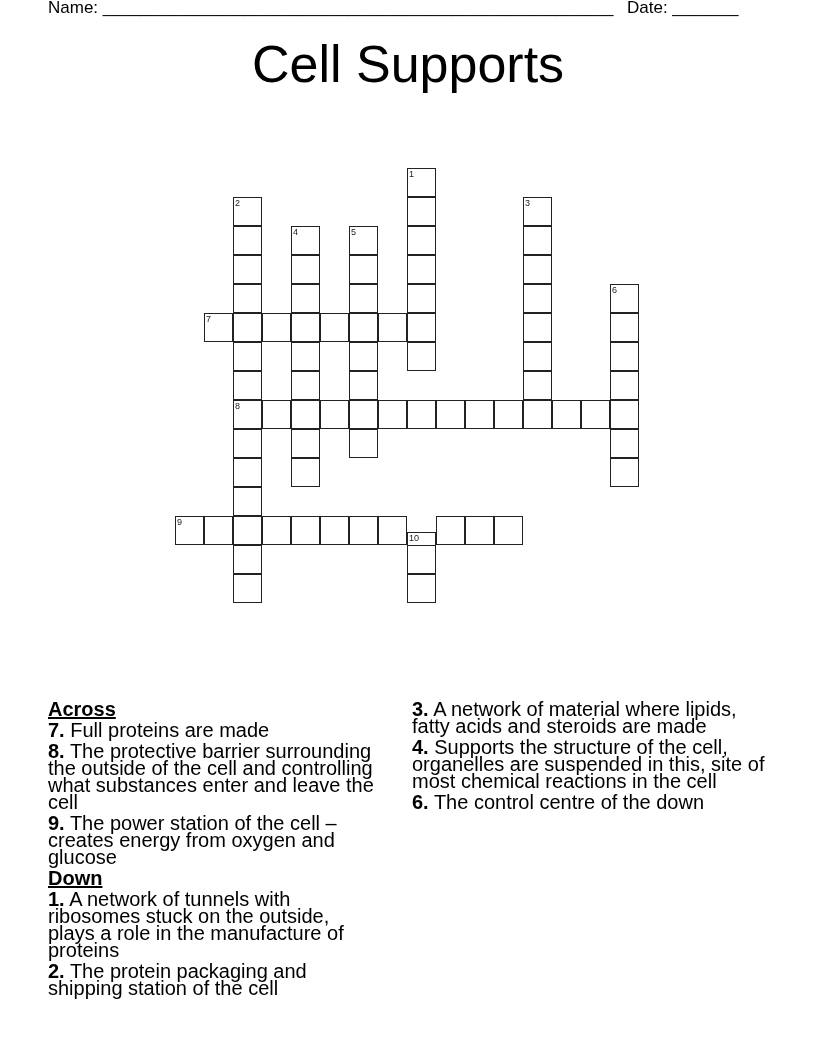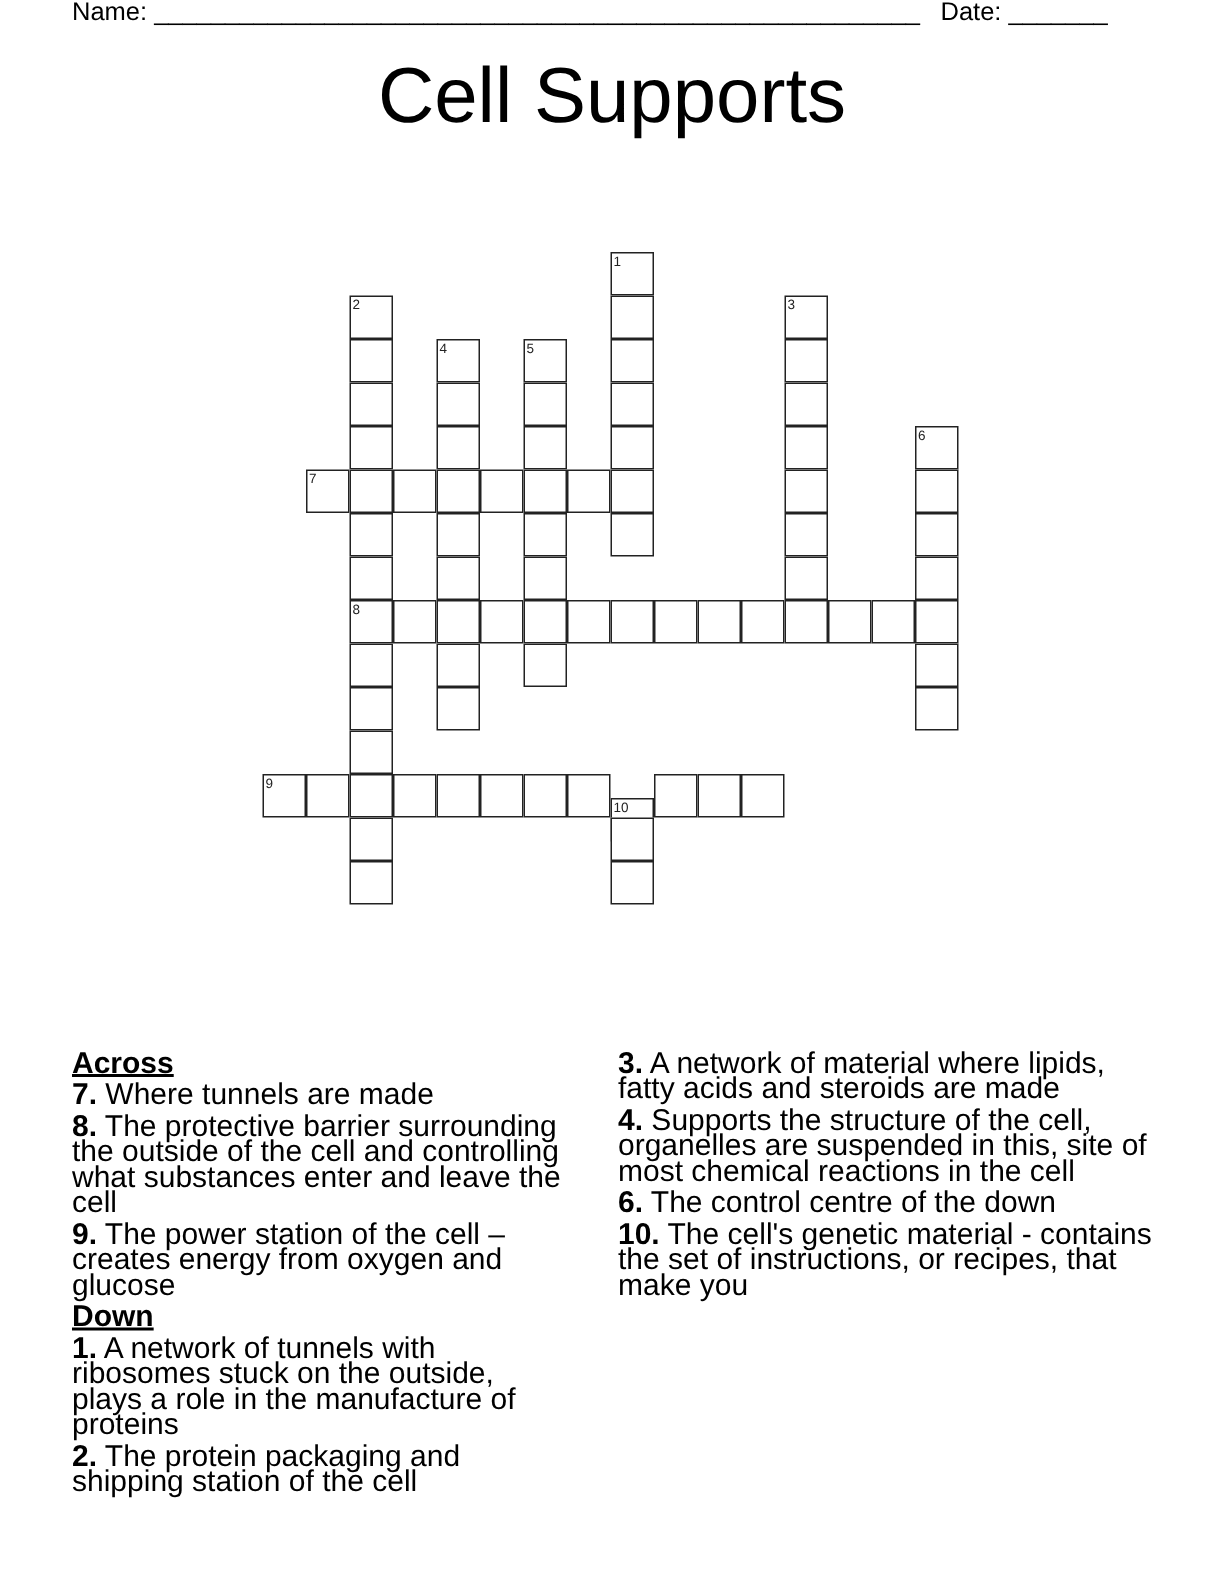--- a/index.html
+++ b/index.html
@@ -120,26 +120,25 @@
     </div>
     <div class="cell" style="left: 436px; top: 516px;"></div>
     <div class="cell" style="left: 465px; top: 516px;"></div>
     <div class="cell" style="left: 494px; top: 516px;"></div>
     <div class="cell" style="left: 407px; top: 545px;"></div>
     <div class="cell" style="left: 407px; top: 574px;"></div>
   </div>
 
 <div class="clues left">
   <div class="sec">Across</div>
-  <div class="clue"><b>7.</b><span> Where tunnels are made</span></div>
+  <div class="clue"><b>7.</b><span> Full proteins are made</span></div>
   <div class="clue"><b>8.</b><span> The protective barrier surrounding the outside of the cell and controlling what substances enter and leave the cell</span></div>
   <div class="clue"><b>9.</b><span> The power station of the cell – creates energy from oxygen and glucose</span></div>
   <div class="sec">Down</div>
   <div class="clue"><b>1.</b><span> A network of tunnels with ribosomes stuck on the outside, plays a role in the manufacture of proteins</span></div>
   <div class="clue"><b>2.</b><span> The protein packaging and shipping station of the cell</span></div>
 </div>
 
 <div class="clues right">
   <div class="clue"><b>3.</b><span> A network of material where lipids, fatty acids and steroids are made</span></div>
   <div class="clue"><b>4.</b><span> Supports the structure of the cell, organelles are suspended in this, site of most chemical reactions in the cell</span></div>
   <div class="clue"><b>6.</b><span> The control centre of the down</span></div>
-  <div class="clue"><b>10.</b><span> The cell's genetic material - contains the set of instructions, or recipes, that make you</span></div>
 </div>
 
 </body></html>

